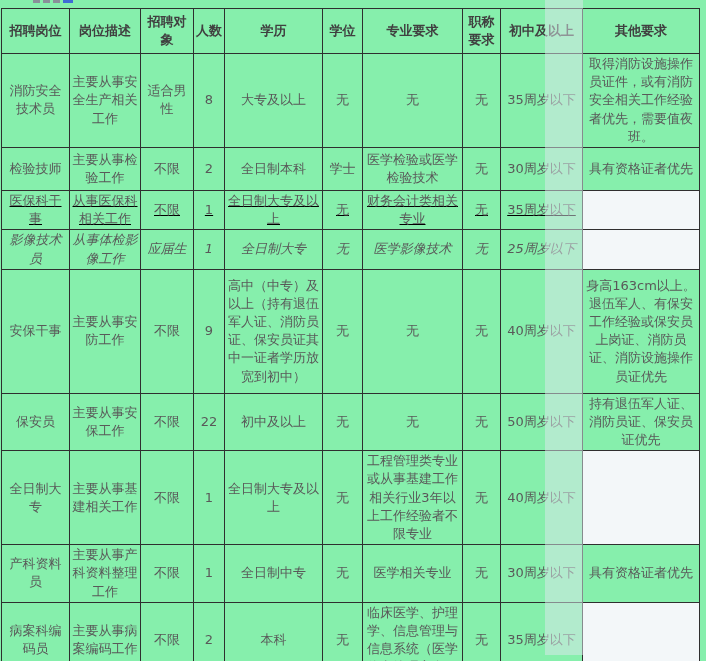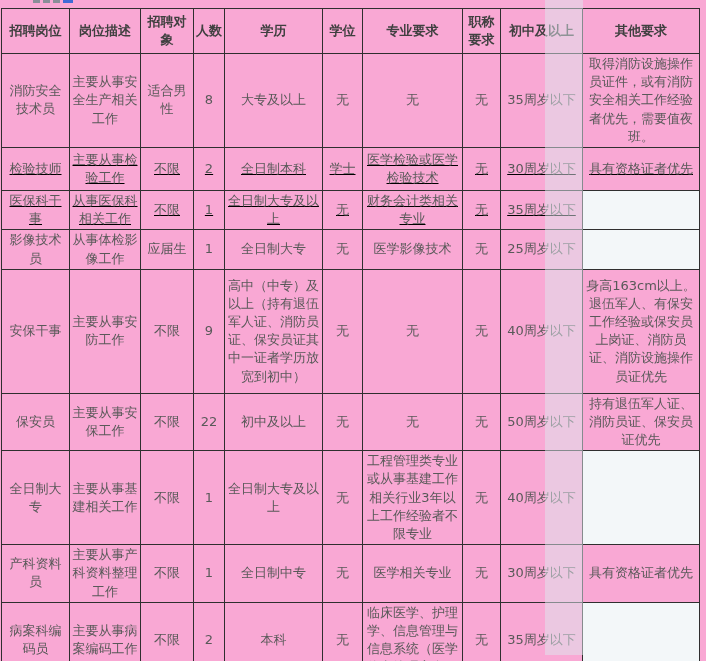--- a/index.html
+++ b/index.html
@@ -5,21 +5,21 @@
   html, body {
     margin: 0;
     padding: 0;
     background: #ffffff;
     font-family: "DejaVu Sans", "Liberation Sans", sans-serif;
   }
   .stage {
     position: relative;
     width: 706px;
     height: 661px;
-    background: #f9a8d4;
+    background: #86efac;
     overflow: hidden;
   }
   
   .top-fragment {
     position: absolute;
     top: 0; left: 33px;
     height: 4px;
     display: flex;
     gap: 3px;
     overflow: hidden;
@@ -114,21 +114,21 @@
           <td>主要从事安全生产相关工作</td>
           <td>适合男性</td>
           <td>8</td>
           <td>大专及以上</td>
           <td>无</td>
           <td>无</td>
           <td>无</td>
           <td>35周岁以下</td>
           <td>取得消防设施操作员证件，或有消防安全相关工作经验者优先，需要值夜班。</td>
         </tr>
-        <tr style="height: 43px; text-decoration: underline;">
+        <tr style="height: 43px;">
           <td>检验技师</td>
           <td>主要从事检验工作</td>
           <td>不限</td>
           <td>2</td>
           <td>全日制本科</td>
           <td>学士</td>
           <td>医学检验或医学检验技术</td>
           <td>无</td>
           <td>30周岁以下</td>
           <td>具有资格证者优先</td>
@@ -138,21 +138,21 @@
           <td>从事医保科相关工作</td>
           <td>不限</td>
           <td>1</td>
           <td>全日制大专及以上</td>
           <td>无</td>
           <td>财务会计类相关专业</td>
           <td>无</td>
           <td>35周岁以下</td>
           <td class="tint"></td>
         </tr>
-        <tr style="height: 38px;">
+        <tr style="height: 38px; font-style: italic;">
           <td>影像技术员</td>
           <td>从事体检影像工作</td>
           <td>应届生</td>
           <td>1</td>
           <td>全日制大专</td>
           <td>无</td>
           <td>医学影像技术</td>
           <td>无</td>
           <td>25周岁以下</td>
           <td class="tint"></td>

